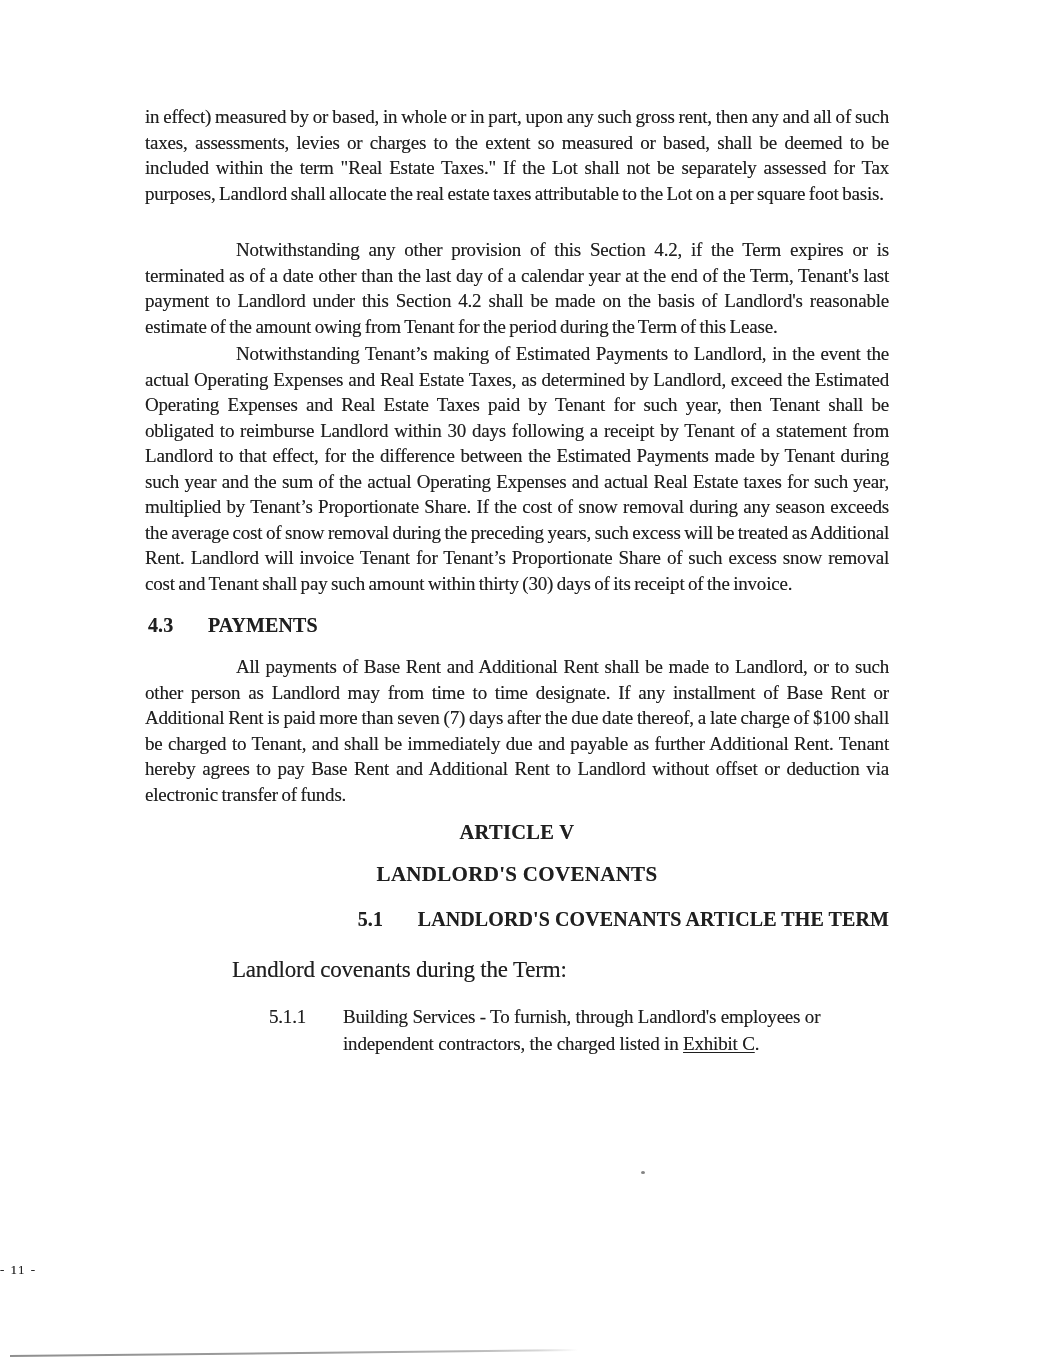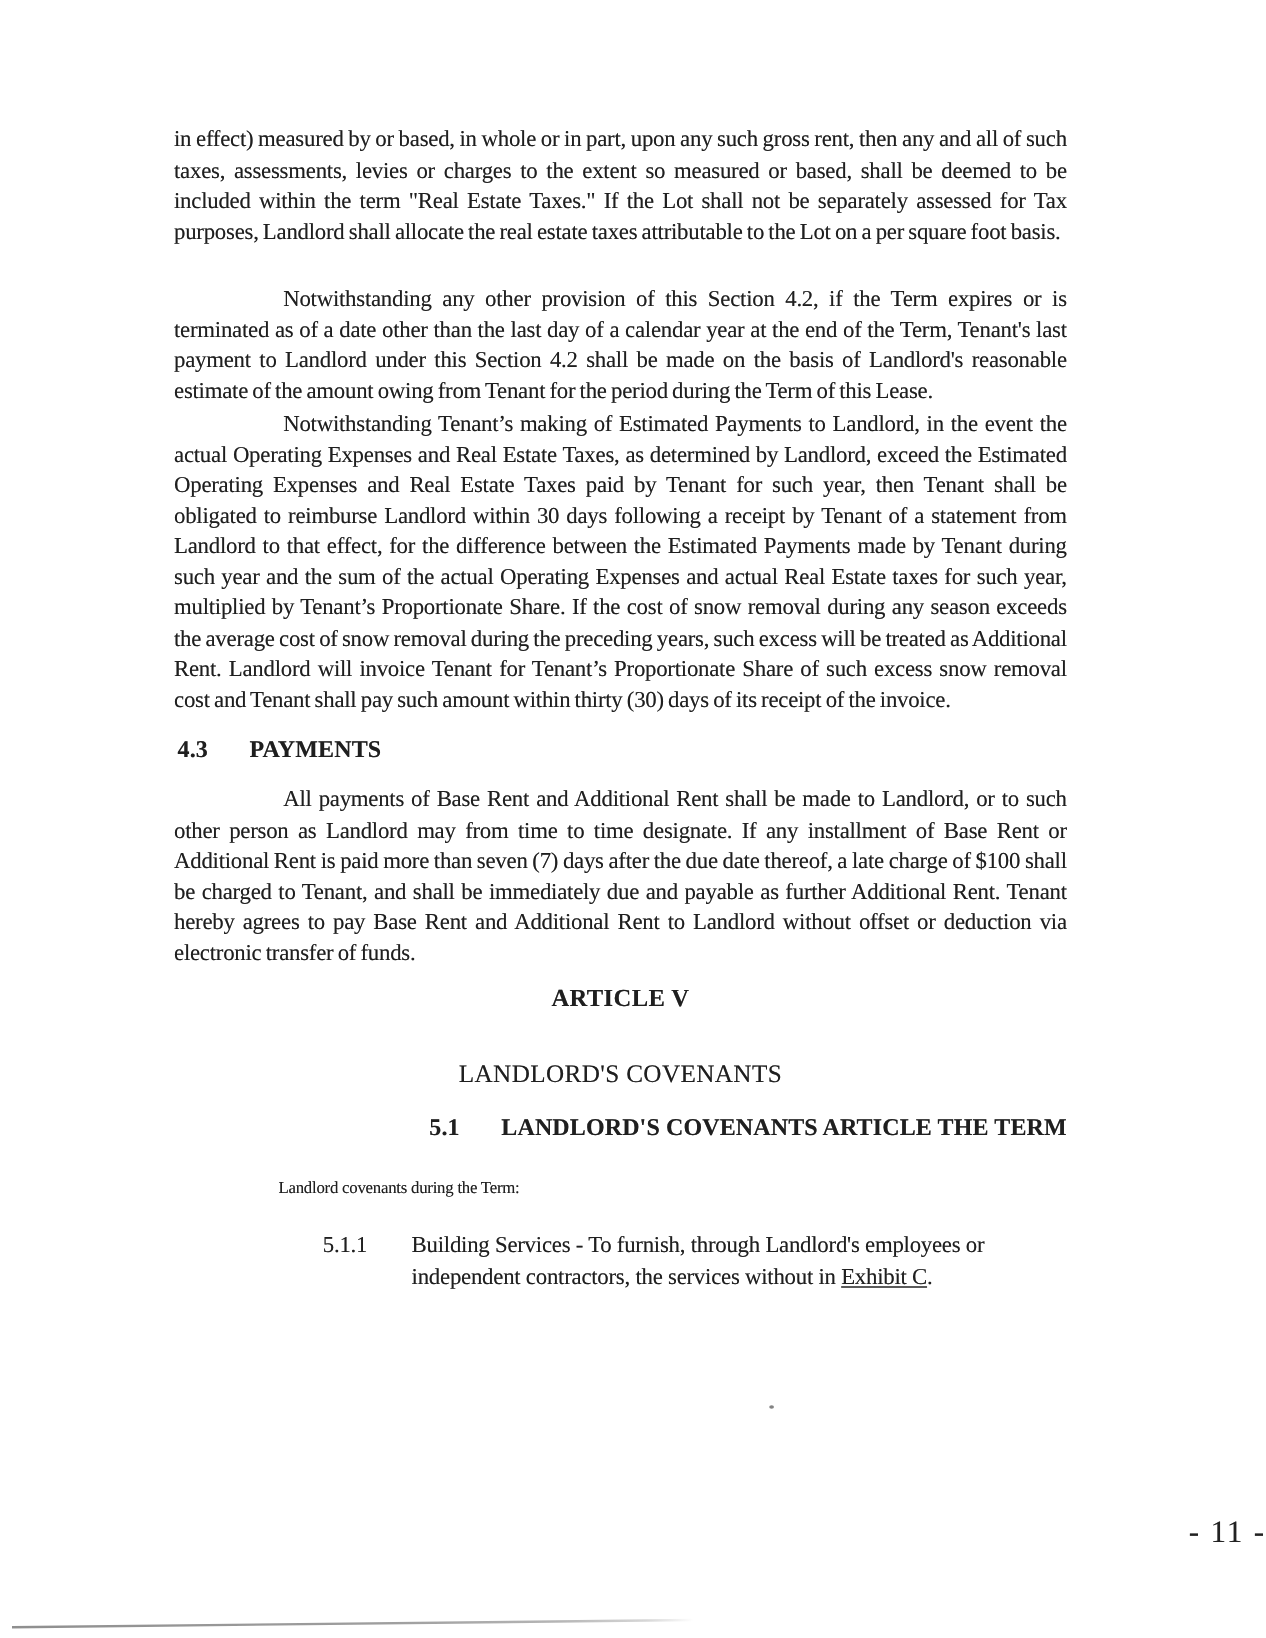--- a/index.html
+++ b/index.html
@@ -56,30 +56,30 @@
     text-align: center;
     font-weight: bold;
     font-size: 20.5px;
     line-height: 27px;
     margin: 7px 0 0 0;
     letter-spacing: 0.3px;
     text-shadow: 0 0 0.5px rgba(40,40,40,0.55);
   }
   .article-subtitle {
     text-align: center;
-    font-weight: normal;
+    font-weight: bold;
     font-size: 21px;
     line-height: 27px;
-    margin: 36px 0 0 0;
+    margin: 15px 0 0 0;
     letter-spacing: 0.3px;
     text-shadow: 0 0 0.5px rgba(40,40,40,0.55);
   }
   #sec51-heading { margin-top: 18px; margin-bottom: 0; justify-content: flex-end; }
   .covenant-intro {
-    font-size: 14px;
+    font-size: 23px;
     line-height: 26px;
     margin: 25px 0 0 87px;
     letter-spacing: -0.2px;
     text-shadow: 0 0 0.5px rgba(40,40,40,0.55);
   }
   .clause {
     display: flex;
     margin: 21px 0 0 87px;
     font-size: 19px;
     line-height: 26.5px;
@@ -94,22 +94,22 @@
   .clause .clause-body {
     width: 558px;
     text-align: left;
   }
   .exhibit-ref { text-decoration: underline; text-underline-offset: 2px; }
   .page-number {
     position: absolute;
     top: 1262px;
     left: 0;
     width: 1055px;
-    text-align: right;
-    font-size: 26px;
+    text-align: left;
+    font-size: 13px;
     letter-spacing: 1.5px;
     color: #222;
     text-shadow: 0 0 0.5px rgba(40,40,40,0.5);
   }
   .artifact-dot {
     position: absolute;
     left: 641px;
     top: 1171px;
     width: 4px;
     height: 3px;
@@ -154,21 +154,21 @@
 
     <div class="section-heading" id="sec51-heading">
       <span class="sec-num">5.1</span>
       <span class="sec-title">LANDLORD'S COVENANTS ARTICLE THE TERM</span>
     </div>
 
     <p class="covenant-intro">Landlord covenants during the Term:</p>
 
     <div class="clause">
       <span class="clause-num">5.1.1</span>
-      <span class="clause-body"><span>Building Services - To furnish, through Landlord's employees or independent contractors, the services without in </span><span class="exhibit-ref">Exhibit C</span><span>.</span></span>
+      <span class="clause-body"><span>Building Services - To furnish, through Landlord's employees or independent contractors, the charged listed in </span><span class="exhibit-ref">Exhibit C</span><span>.</span></span>
     </div>
 
   </div>
 
   <div class="page-number">- 11 -</div>
 
   <div class="artifact-dot"></div>
   <div class="artifact-line"></div>
 
 </div>

